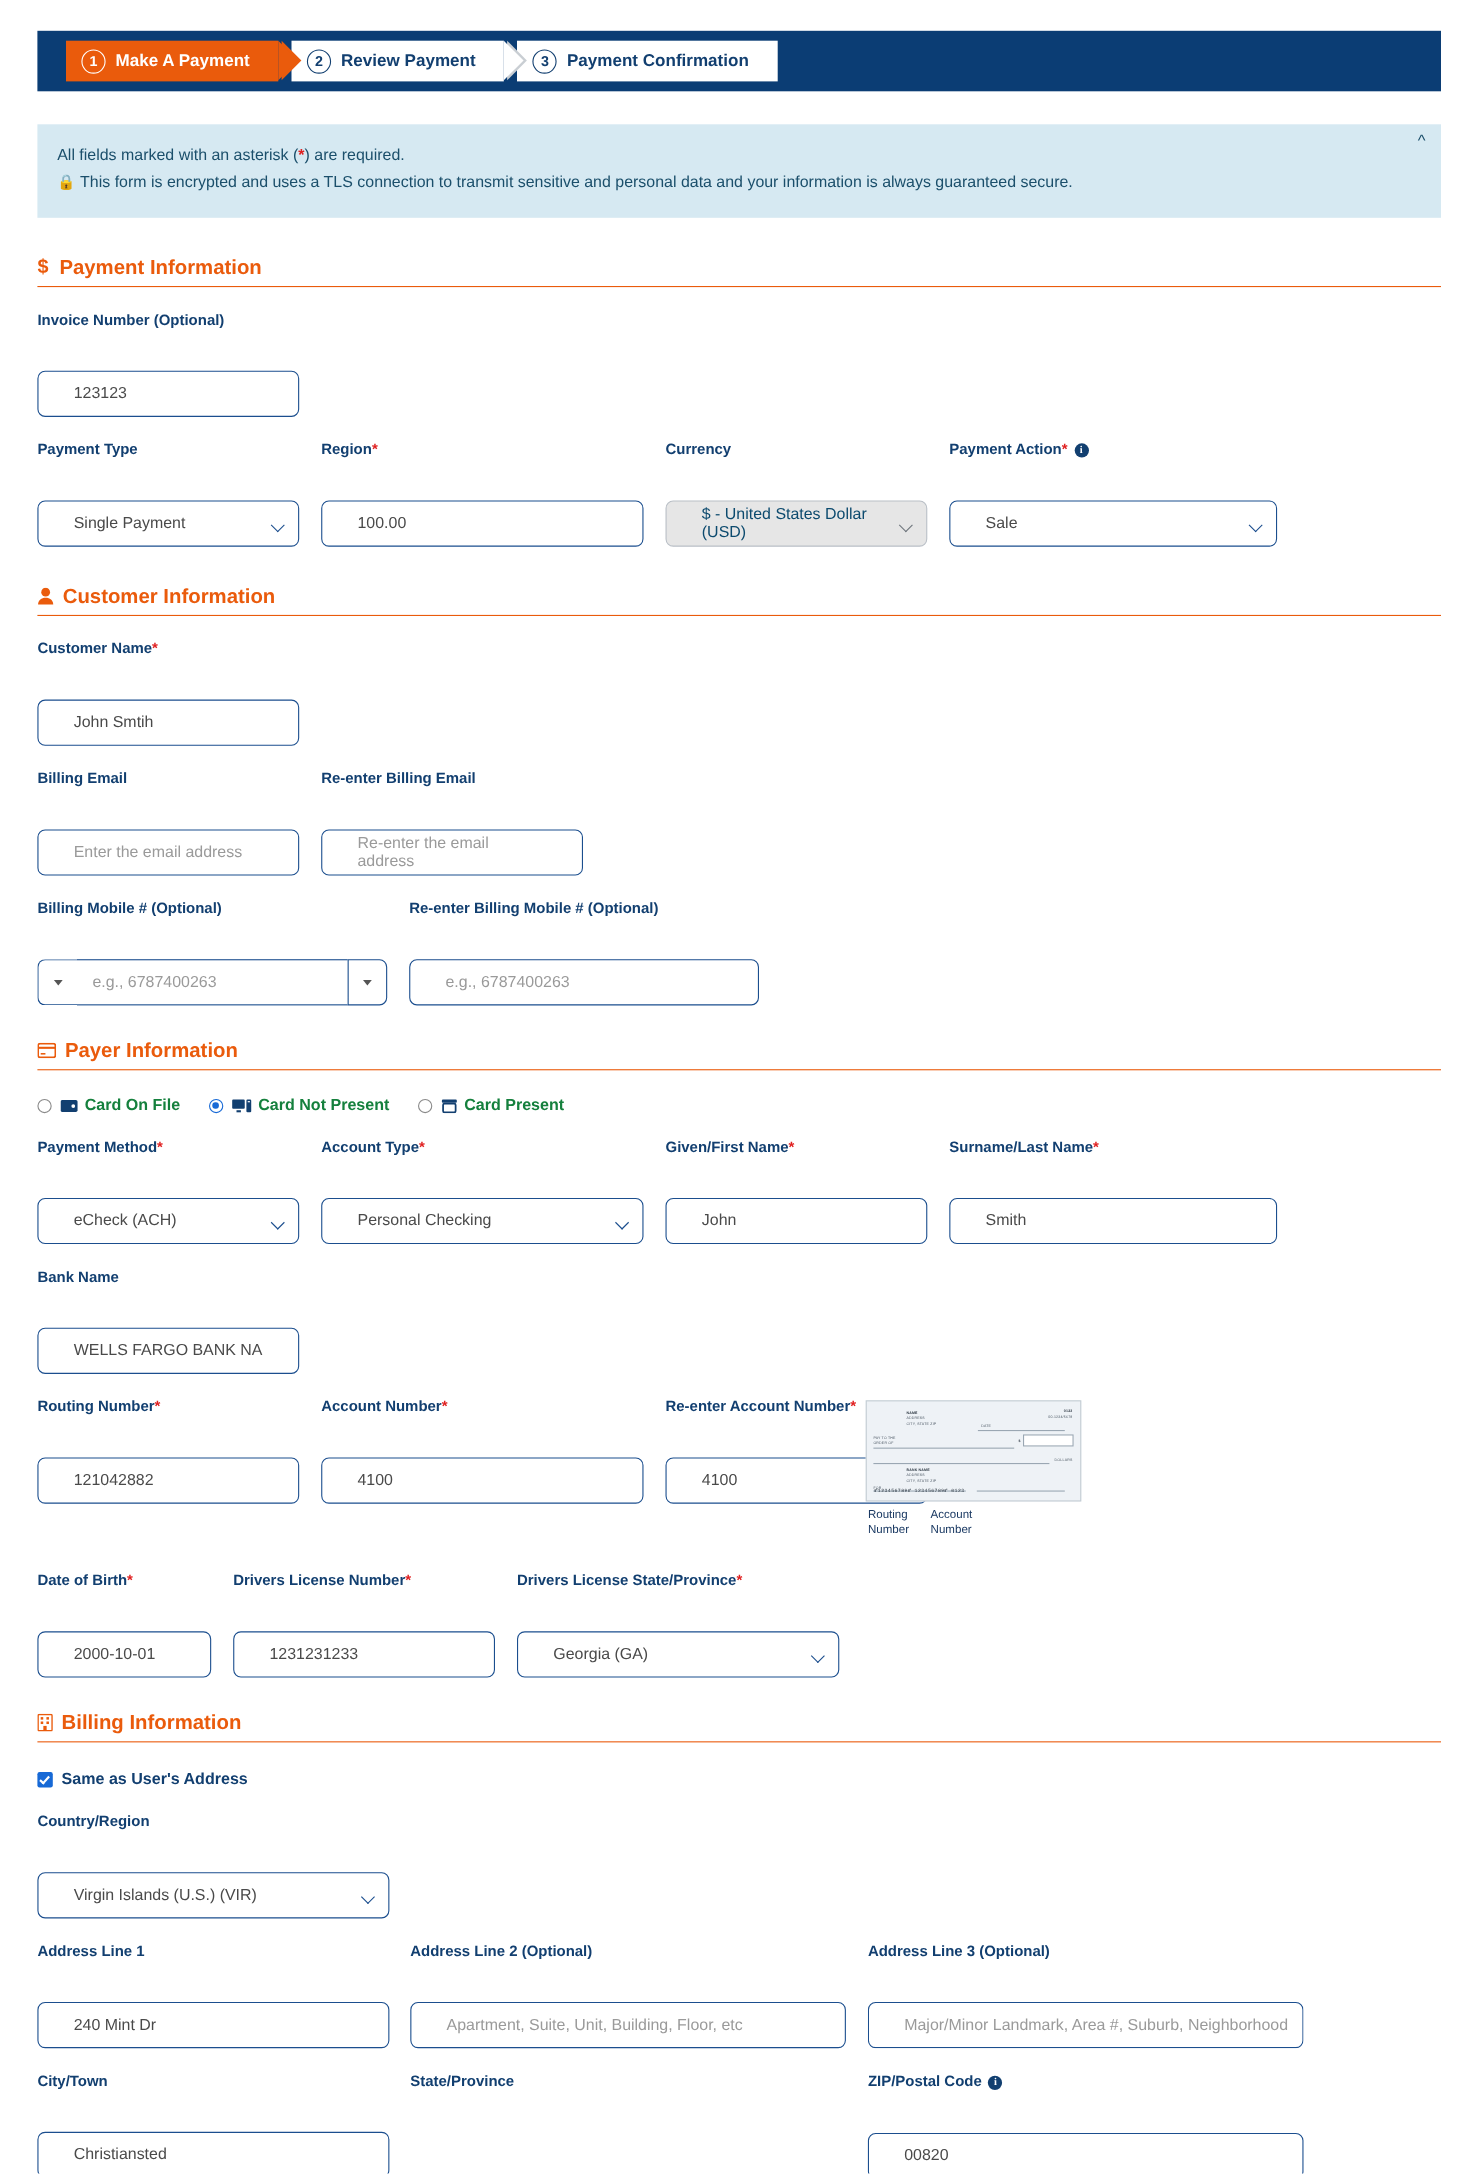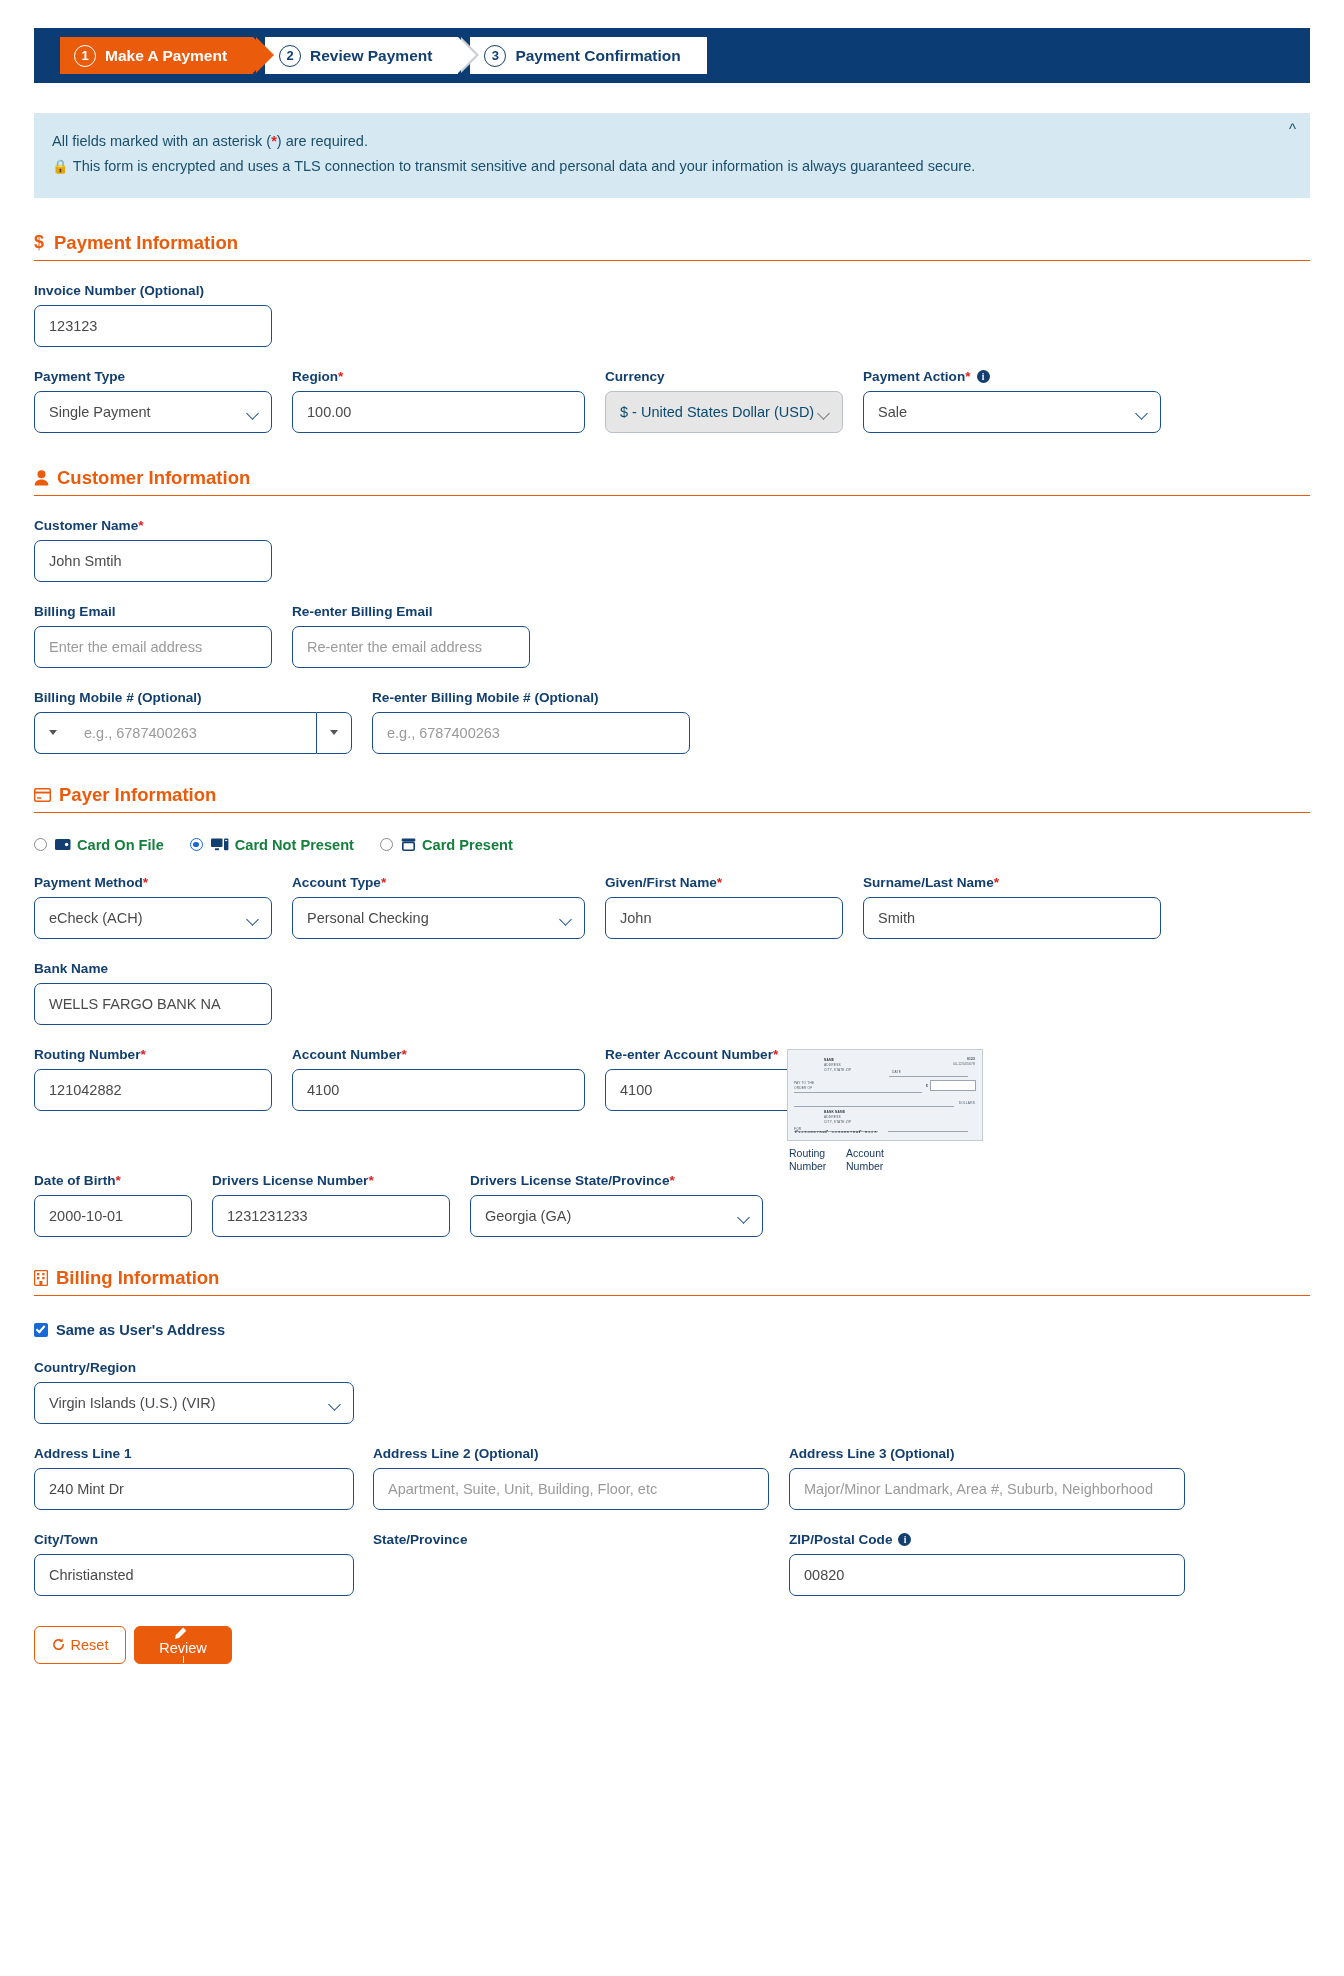--- a/index.html
+++ b/index.html
@@ -86,31 +86,31 @@
     margin-top:34px;
     border-bottom:1.4px solid #ea5b0c;
     padding-bottom:6px;
     display:flex; align-items:center;
     color:#ea5b0c;
     font-size:18.5px; font-weight:700;
   }
   .section-head .sico { margin-right:8px; display:inline-flex; align-items:center; }
 
   .row { display:flex; margin-top:22px; }
-  .fld { display:flex; flex-direction:column; margin-right:10px; }
+  .fld { display:flex; flex-direction:column; margin-right:10px;gap:32px; }
   label.flabel {
     font-size:13.6px; font-weight:700; color:#123f70;
     margin-bottom:7px; white-space:nowrap;
   }
   .ctl {
     height:42px;
     border:1.3px solid #1b4e8e;
     border-radius:7px;
     background:#ffffff;
-    padding:0 14px;
+    padding:0 32px;
     display:flex; align-items:center;
     font-size:14.5px;
     color:#4a4a4a;
     position:relative;
   }
   .ctl.val { color:#4a4a4a; }
   .ctl.ph { color:#9a9a9a; }
   .ctl.disabled { background:#e6e6e6; border-color:#b9bfc6; color:#0c4a6e; }
   .sel::after {
     content:""; position:absolute; right:14px; top:17px;

